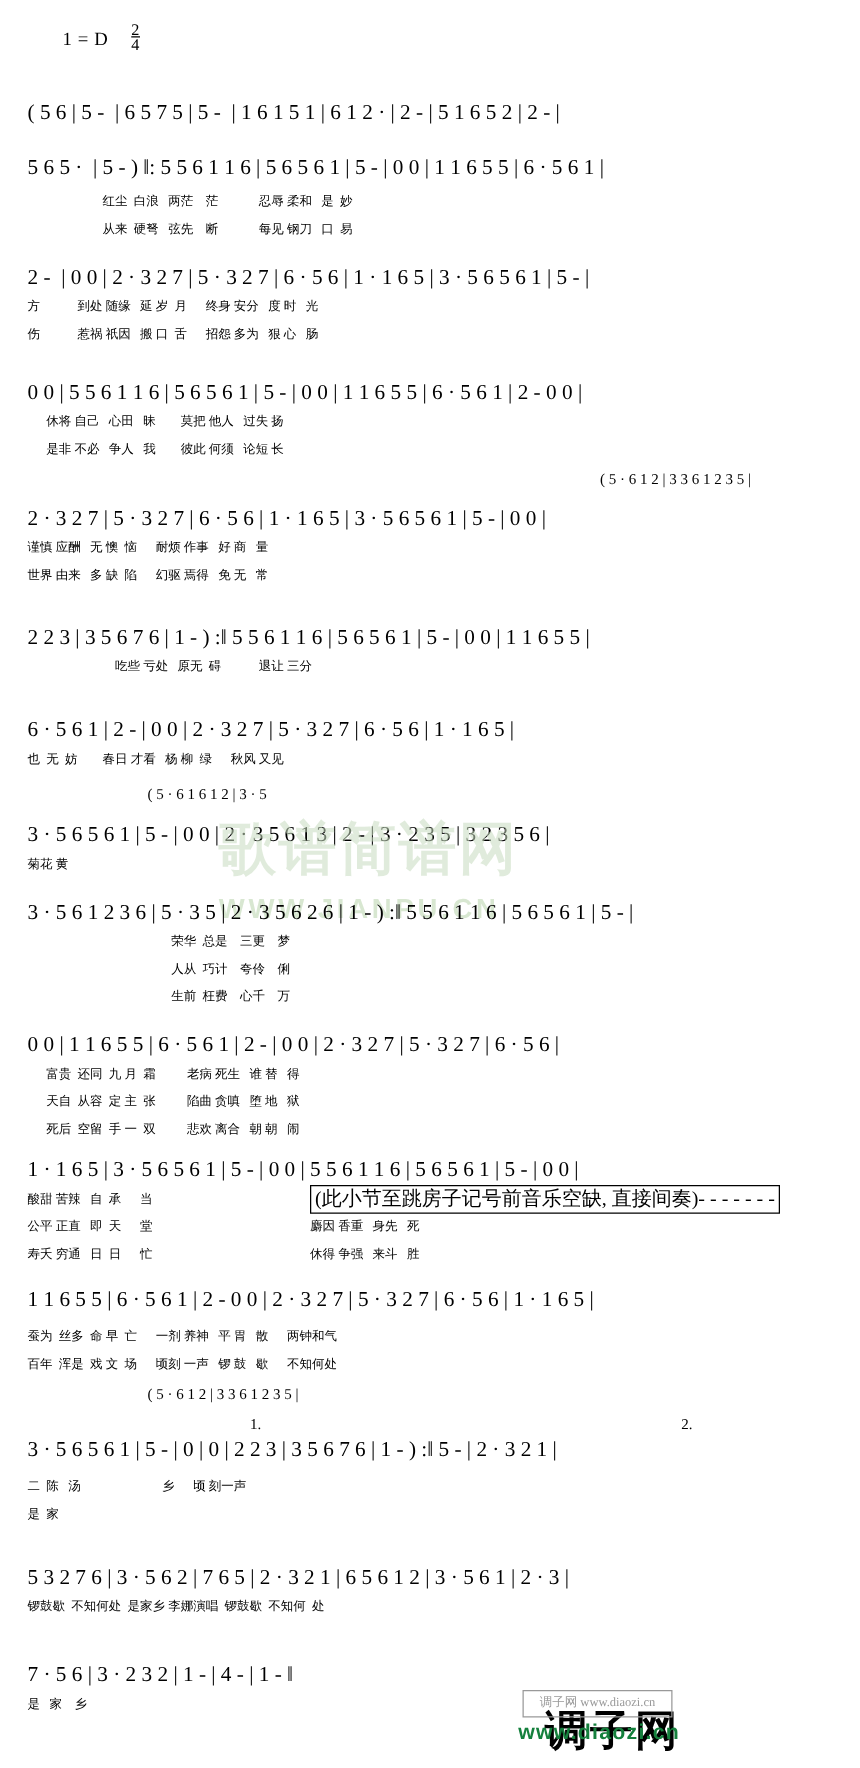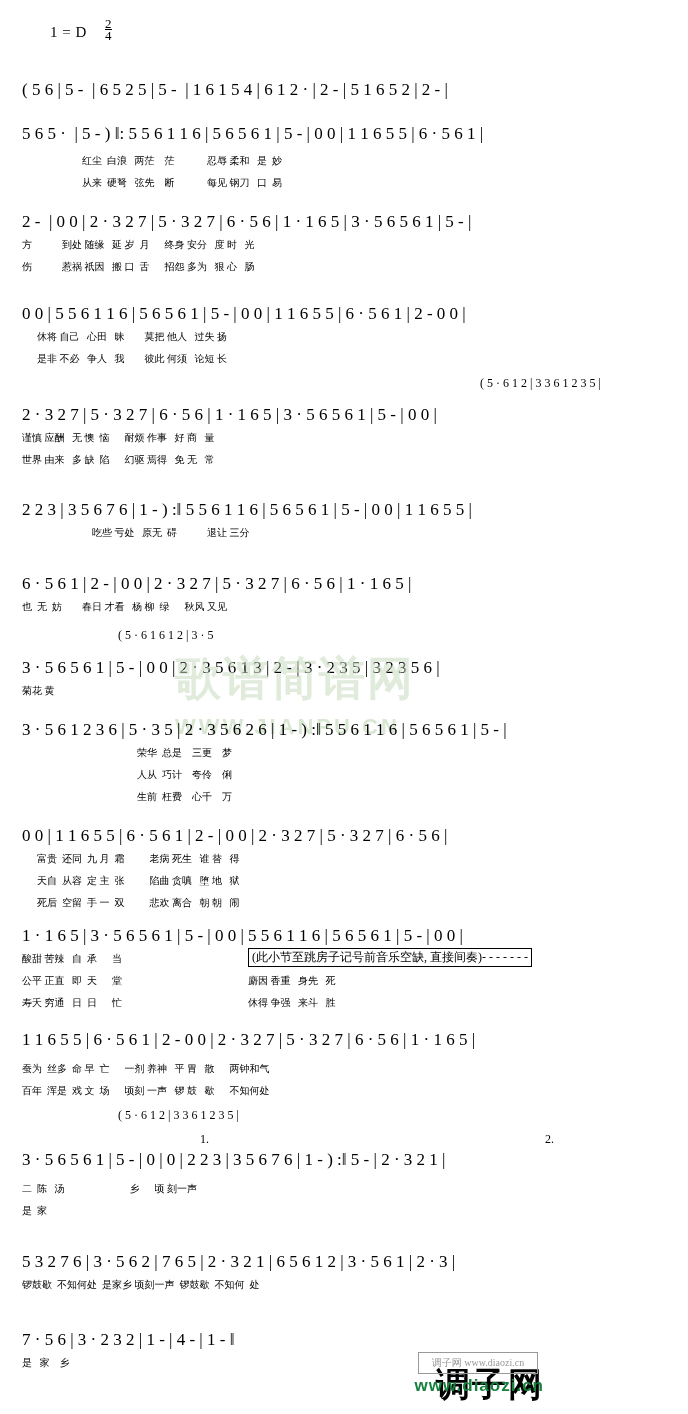--- a/index.html
+++ b/index.html
@@ -52,21 +52,21 @@
     font-family:"Liberation Serif",serif;
     white-space:pre;
   }
   .ann{
     position:absolute;font-size:12px;
     font-family:"Liberation Serif",serif;
     white-space:pre;
   }
   .boxnote{
     border:1px solid #000;padding:0 3px;
-    font-size:12px;
+    font-size:16px;
   }
 
   
   .wm{
     position:absolute;left:175px;top:648px;
     width:330px;height:110px;
     pointer-events:none;
     opacity:0.55;
   }
   .wm .wm1{
@@ -105,21 +105,21 @@
 
 <div class="sheet">
 
   <div class="key-sig">1 = D</div>
   <div class="meter">
     <span class="num">2</span>
     <span class="den">4</span>
   </div>
 
   <div class="row" style="top:80px">
-    <div class="notes" style="top:0px">( 5 6 | 5 -  | 6 5 2 5 | 5 -  | 1 6 1 5 4 | 6 1 2 · | 2 - | 5 1 6 5 2 | 2 - |</div>
+    <div class="notes" style="top:0px">( 5 6 | 5 -  | 6 5 7 5 | 5 -  | 1 6 1 5 1 | 6 1 2 · | 2 - | 5 1 6 5 2 | 2 - |</div>
   </div>
 
   <div class="row" style="top:124px">
     <div class="notes" style="top:0px">5 6 5 ·  | 5 - ) ‖: 5 5 6 1 1 6 | 5 6 5 6 1 | 5 - | 0 0 | 1 1 6 5 5 | 6 · 5 6 1 |</div>
     <div class="lyr" style="top:30px">                        红尘  白浪   两茫    茫             忍辱 柔和   是  妙</div>
     <div class="lyr" style="top:52px">                        从来  硬弩   弦先    断             每见 钢刀   口  易</div>
   </div>
 
   <div class="row" style="top:212px">
     <div class="notes" style="top:0px">2 -  | 0 0 | 2 · 3 2 7 | 5 · 3 2 7 | 6 · 5 6 | 1 · 1 6 5 | 3 · 5 6 5 6 1 | 5 - |</div>
@@ -195,21 +195,21 @@
   <div class="row" style="top:1150px">
     <div class="ann" style="left:200px;top:-18px">1.</div>
     <div class="ann" style="left:545px;top:-18px">2.</div>
     <div class="notes" style="top:0px">3 · 5 6 5 6 1 | 5 - | 0 | 0 | 2 2 3 | 3 5 6 7 6 | 1 - ) :‖ 5 - | 2 · 3 2 1 |</div>
     <div class="lyr" style="top:32px">二  陈   汤                          乡      顷 刻一声</div>
     <div class="lyr" style="top:54px">是  家</div>
   </div>
 
   <div class="row" style="top:1252px">
     <div class="notes" style="top:0px">5 3 2 7 6 | 3 · 5 6 2 | 7 6 5 | 2 · 3 2 1 | 6 5 6 1 2 | 3 · 5 6 1 | 2 · 3 |</div>
-    <div class="lyr" style="top:26px">锣鼓歇  不知何处  是家乡 顷刻一声  锣鼓歇  不知何  处</div>
+    <div class="lyr" style="top:26px">锣鼓歇  不知何处  是家乡 李娜演唱  锣鼓歇  不知何  处</div>
   </div>
 
   <div class="row" style="top:1330px">
     <div class="notes" style="top:0px">7 · 5 6 | 3 · 2 3 2 | 1 - | 4 - | 1 - ‖</div>
     <div class="lyr" style="top:26px">是   家    乡</div>
   </div>
 
   <div class="brand">调子网</div>
   <div class="brandurl">www.diaozi.cn</div>
   <div class="footbox">调子网 www.diaozi.cn</div>

